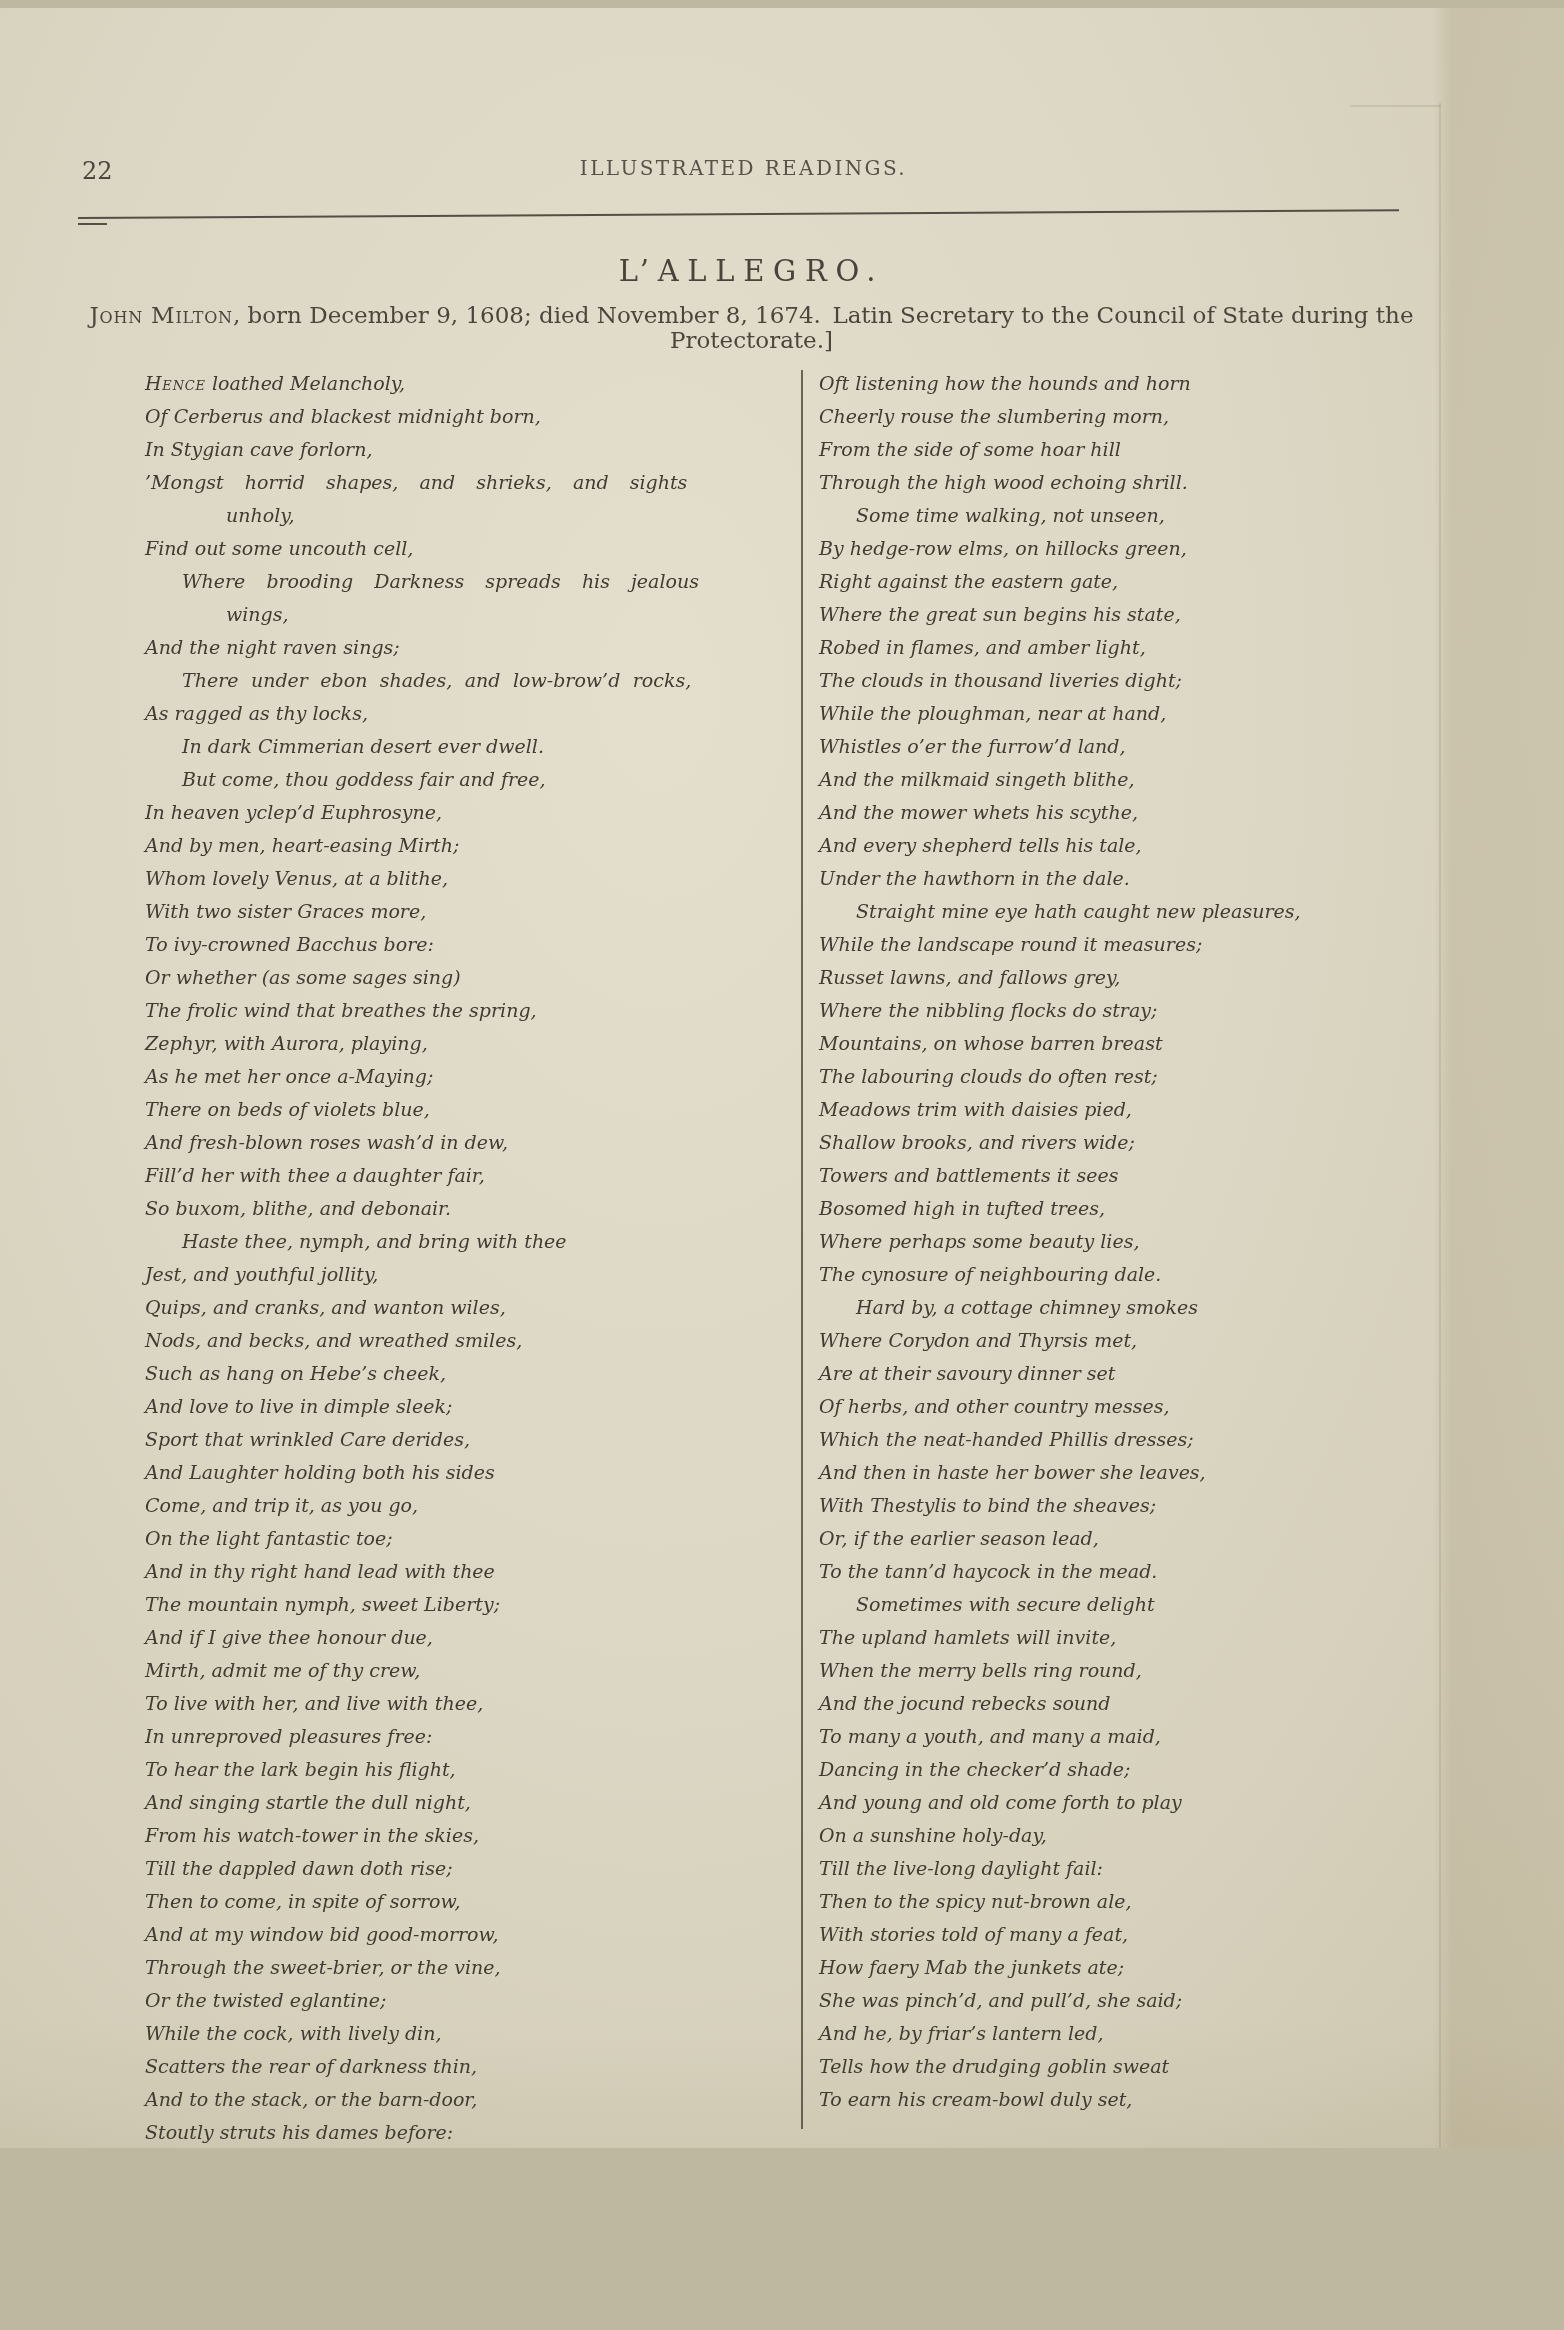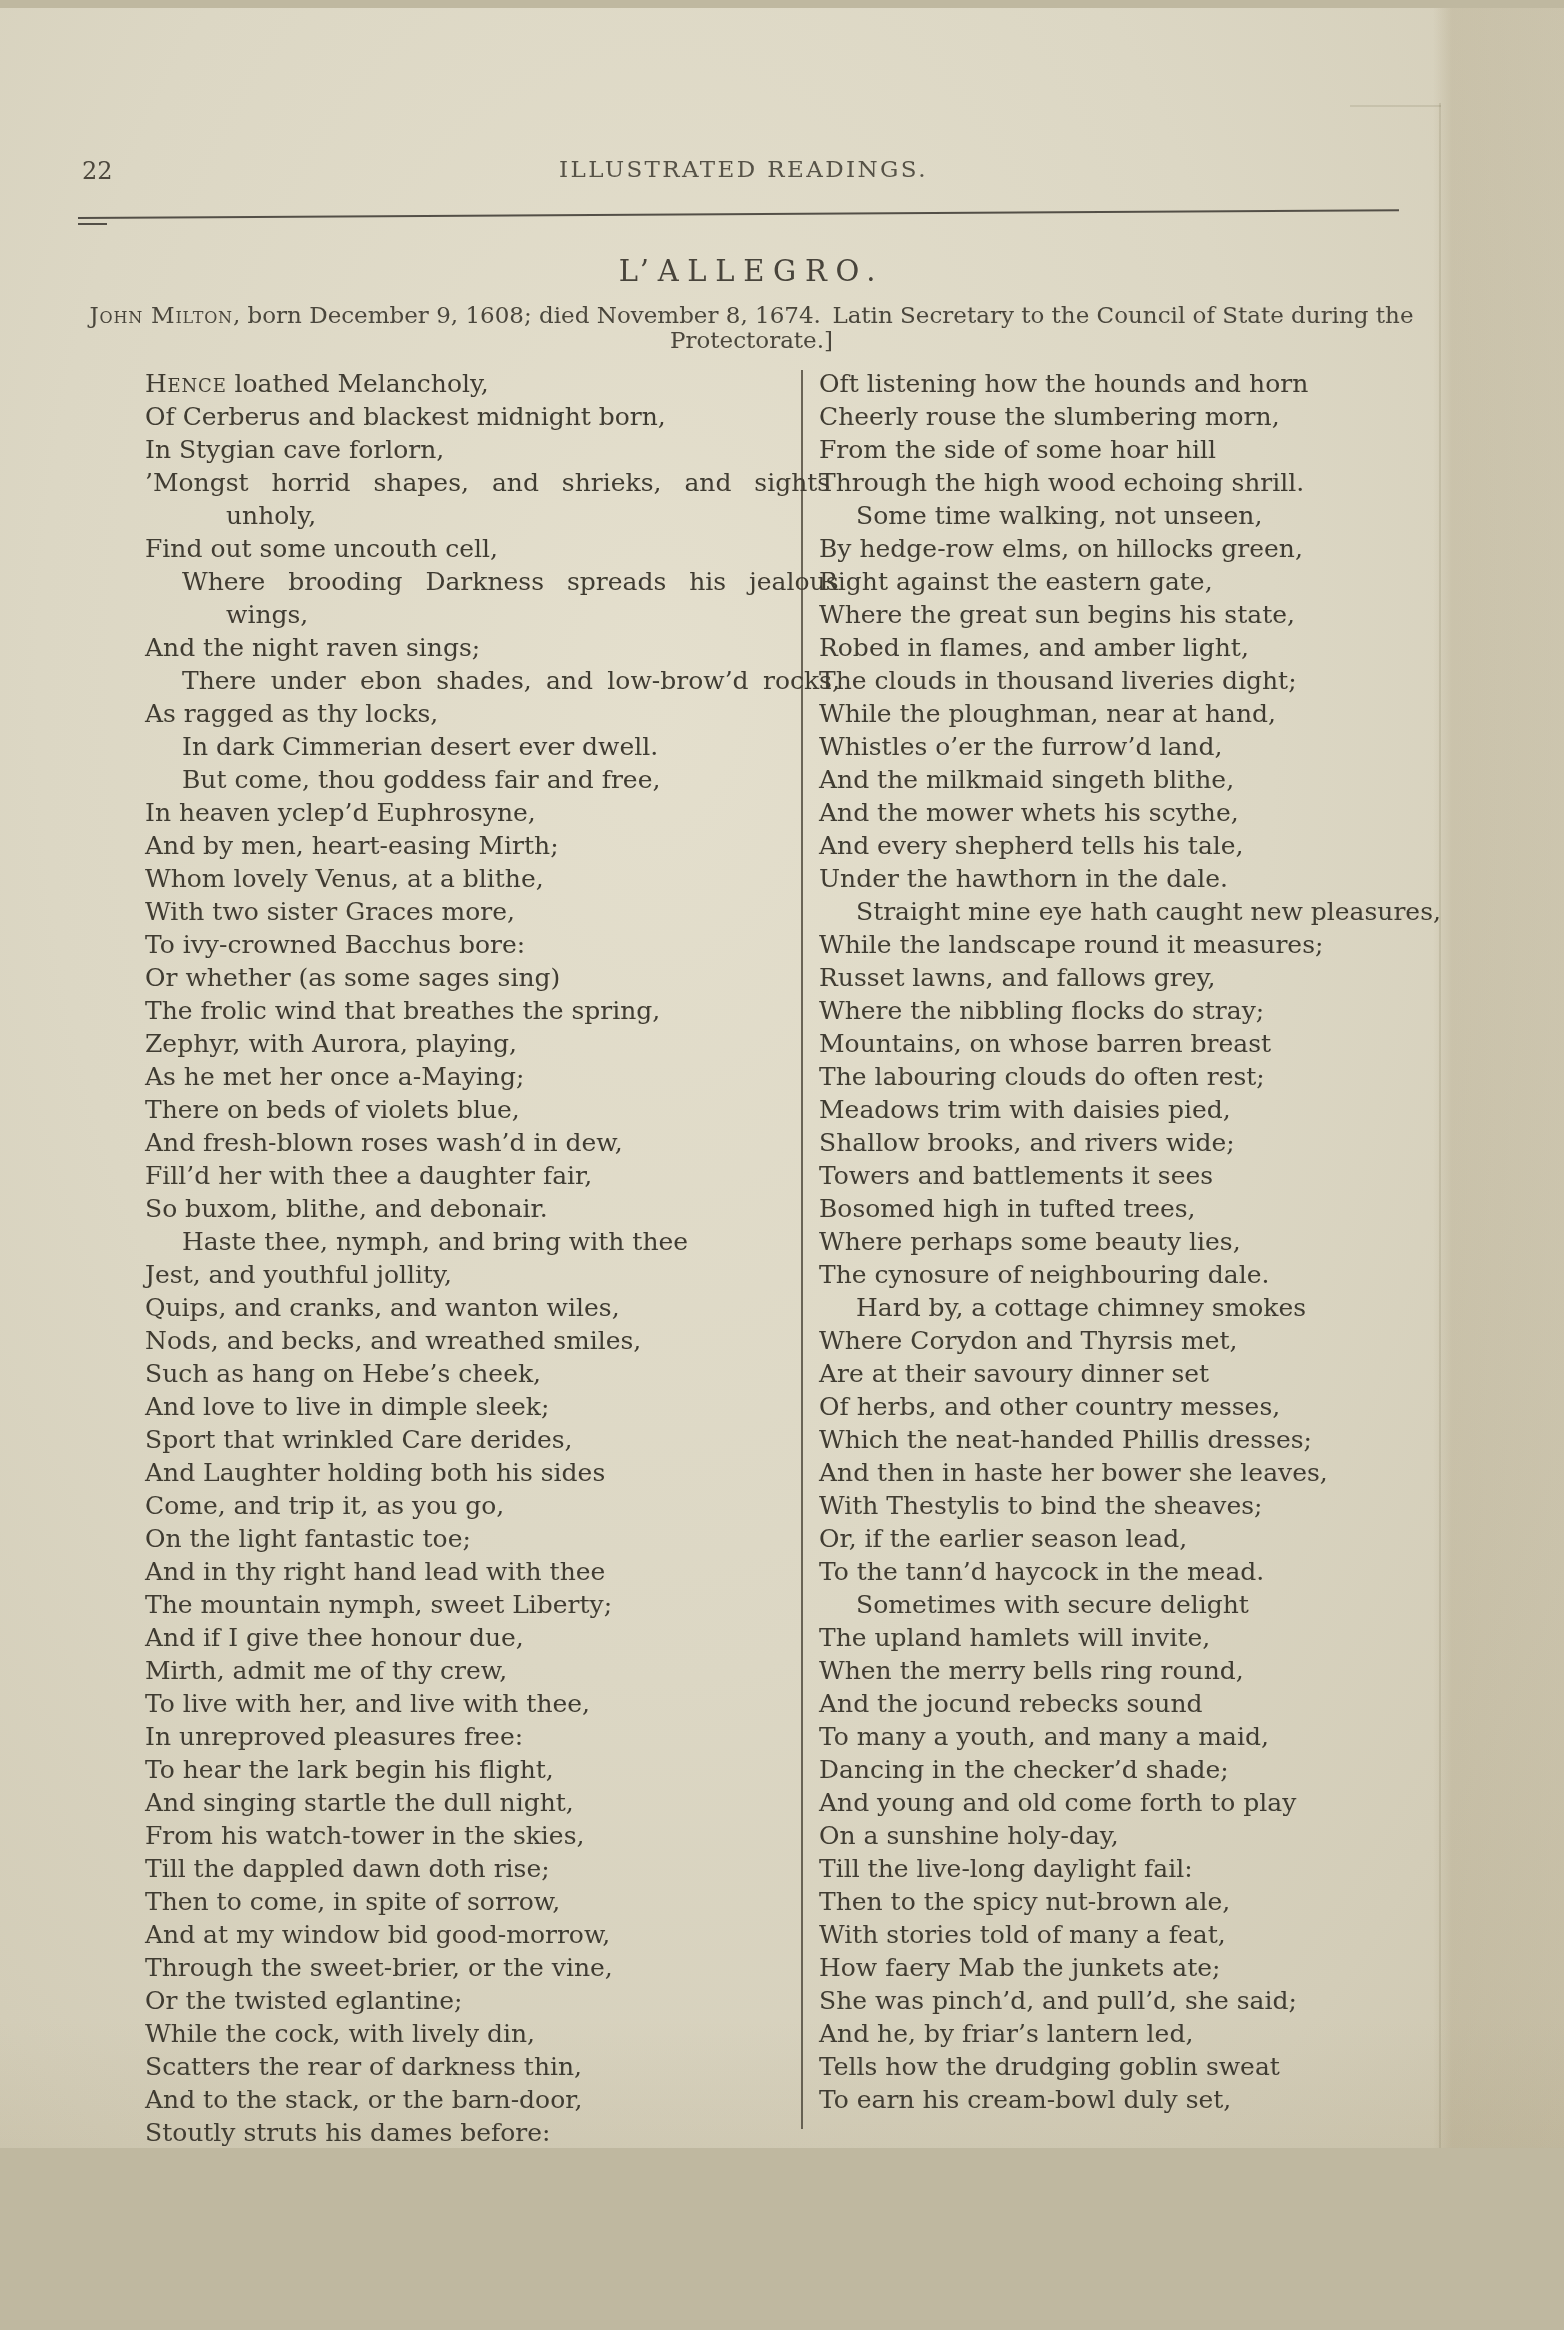--- a/index.html
+++ b/index.html
@@ -11,33 +11,33 @@
       linear-gradient(90deg, rgba(0,0,0,0) 0px, rgba(0,0,0,0) 1433px, rgba(146,130,92,0.20) 1452px, rgba(146,130,92,0.14) 1565px),
       linear-gradient(0deg, rgba(150,135,100,0.10) 0%, rgba(0,0,0,0) 6%),
       radial-gradient(ellipse at 42% 32%, #e4dfcd 0%, #dcd7c4 48%, #d3cdb8 82%, #cdc6af 100%);
     margin-top: 8px;
   }
   .edge-v { position:absolute; left:1439px; top:95px; width:1.6px; height:2235px; background:rgba(115,103,75,0.16); }
   .edge-h { position:absolute; left:1350px; top:97px; width:91px; height:1.6px; background:rgba(115,103,75,0.16); }
 
   .page-number { position:absolute; left:82px; top:149px; font-size:24px; color:#4c473d; }
   .running-head { position:absolute; left:0; top:148px; width:1487px; text-align:center;
-                  font-size:23px; letter-spacing:2.4px; color:#565247; }
+                  font-size:20px; letter-spacing:2.4px; color:#565247; }
   .head-rule { position:absolute; left:78px; top:209px; width:1321px; height:2.4px;
                background:#534f47; transform:rotate(-0.34deg); transform-origin:left center; }
   .head-rule-dash { position:absolute; left:78px; top:215px; width:29px; height:2.4px; background:#534f47; }
 
   .poem-title { position:absolute; left:0; top:246px; width:1503px; text-align:center;
                 font-size:29px; letter-spacing:8.7px; color:#48443b; }
   .attr { position:absolute; left:0; width:1503px; text-align:center; font-size:23px; color:#4a463c; }
   .attr1 { top:294px; }
   .attr2 { top:319px; }
   .smallcaps { font-variant:small-caps; letter-spacing:0.8px; }
 
-  .pcol { position:absolute; top:359px; font-size:25px; line-height:33px; white-space:nowrap; }
+  .pcol { position:absolute; top:359px; font-size:19px; line-height:33px; white-space:nowrap;font-style:italic; }
   .pcol-left  { left:145px; }
   .pcol-right { left:819px; }
   .pline { height:33px; }
   .ind1 { padding-left:37px; }
   .ind2 { padding-left:81px; }
   .j1 { word-spacing:15px; }
   .j2 { word-spacing:6.4px; }
 
   .col-divider { position:absolute; left:801px; top:362px; width:1.6px; height:1759px;
                  background:rgba(72,66,54,0.78); }

